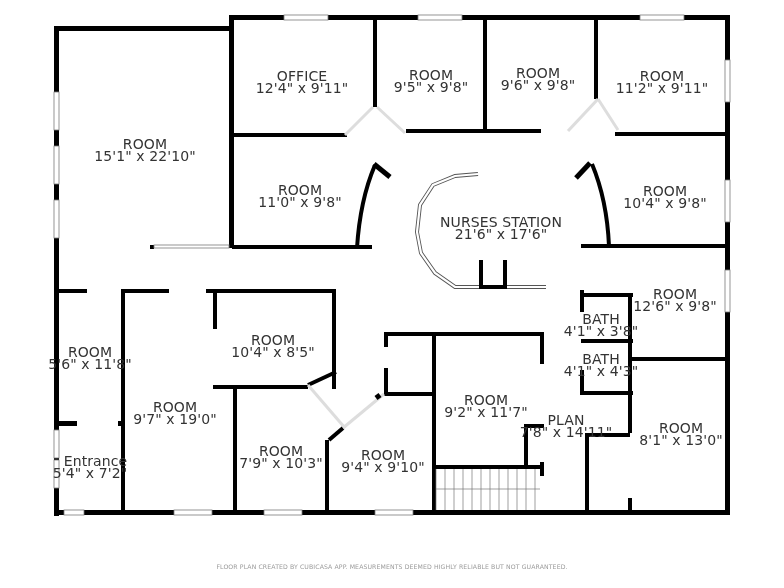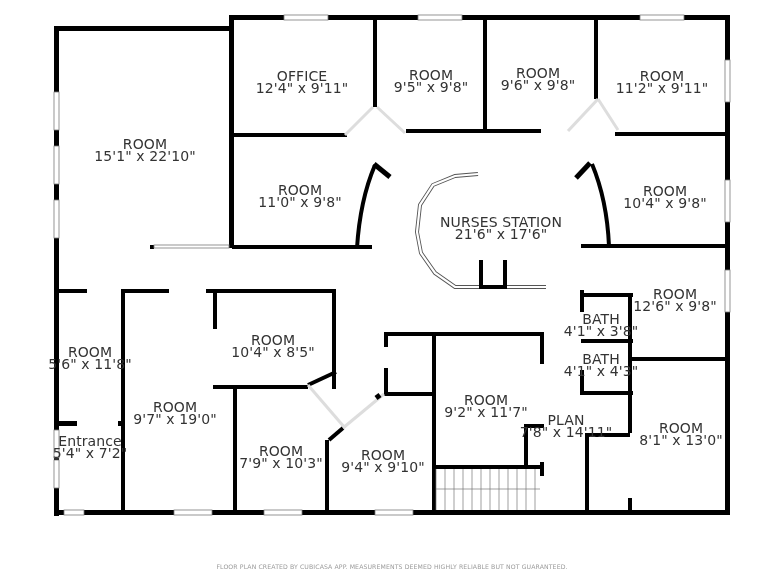--- a/index.html
+++ b/index.html
@@ -215,18 +215,18 @@
   <span class="dim">8'1" x 13'0"</span>
 </div>
 <div class="lbl" style="left:281px; top:445px;">
   <span class="name">ROOM</span>
   <span class="dim">7'9" x 10'3"</span>
 </div>
 <div class="lbl" style="left:383px; top:449px;">
   <span class="name">ROOM</span>
   <span class="dim">9'4" x 9'10"</span>
 </div>
-<div class="lbl" style="left:90px; top:435px;">
+<div class="lbl" style="left:90px; top:455px;text-align:right;">
   <span class="name">Entrance</span>
   <span class="dim">5'4" x 7'2"</span>
 </div>
 
 <div class="footer">FLOOR PLAN CREATED BY CUBICASA APP. MEASUREMENTS DEEMED HIGHLY RELIABLE BUT NOT GUARANTEED.</div>
 
 </body></html>

